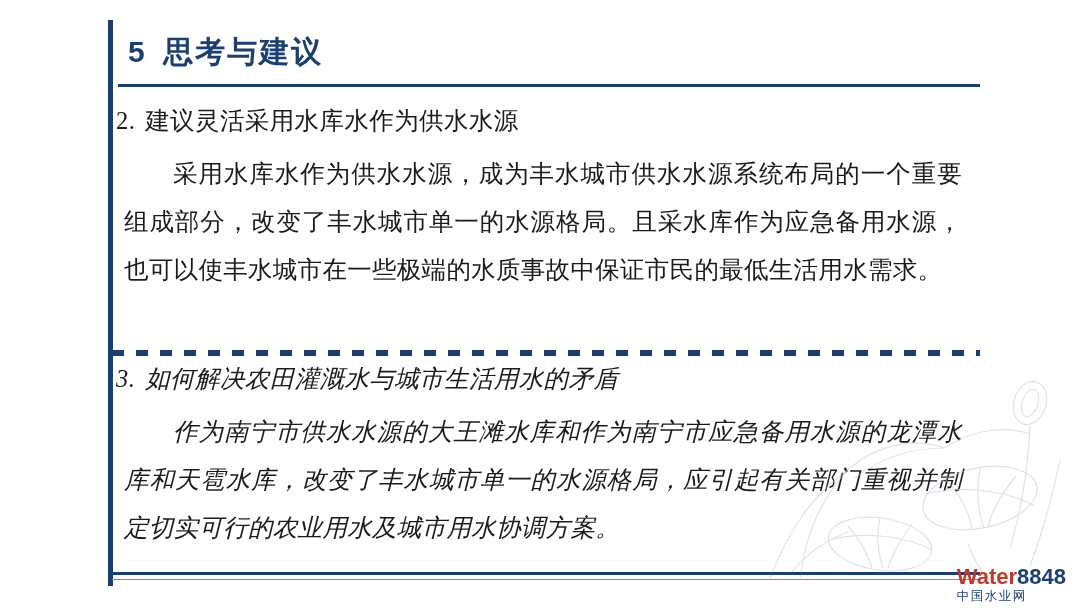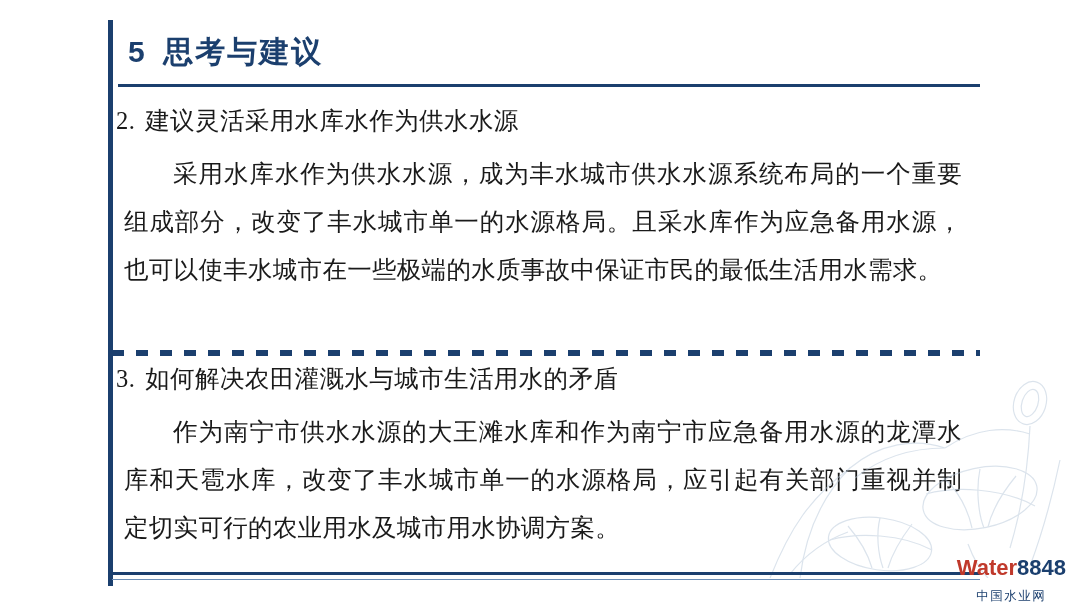--- a/index.html
+++ b/index.html
@@ -90,21 +90,21 @@
     font-size: 24.5px;
     line-height: 48px;
     color: #1a1a1a;
     text-indent: 2em;
     text-align: justify;
     margin: 12px;
     letter-spacing: 0.3px;
   }
 
   .block-1 { position: absolute; left: 0; top: 4px; width: 862px; }
-  .block-2 { position: absolute; left: 0; top: 262px; width: 862px; }
+  .block-2 { position: absolute; left: 0; top: 262px; width: 862px; font-style: italic; }
 
   
   .dash-sep {
     position: absolute;
     left: 112px;
     top: 350px;
     width: 868px;
     height: 6px;
     background-image: repeating-linear-gradient(
       to right,
@@ -140,37 +140,37 @@
     height: 230px;
     opacity: 0.5;
     pointer-events: none;
   }
 
   
   .logo {
     position: absolute;
     right: 14px;
     bottom: 6px;
-    text-align: center;
+    text-align: left;
     line-height: 1;
   }
   .logo-main {
     font-family: "Liberation Sans", sans-serif;
     font-weight: bold;
     font-size: 22px;
     letter-spacing: 0px;
   }
   .logo-water { color: #c0392b; }
   .logo-num { color: #1b3f6e; }
   .logo-sub {
     font-family: "Liberation Sans", sans-serif;
     font-size: 12.5px;
     color: #1b3f6e;
     letter-spacing: 1.5px;
-    margin-top: 11px;
+    margin-top: 2px;
   }
 </style>
 </head>
 <body>
 
 <div class="slide">
 
   <div class="left-bar"></div>
 
   <div class="title-row">

